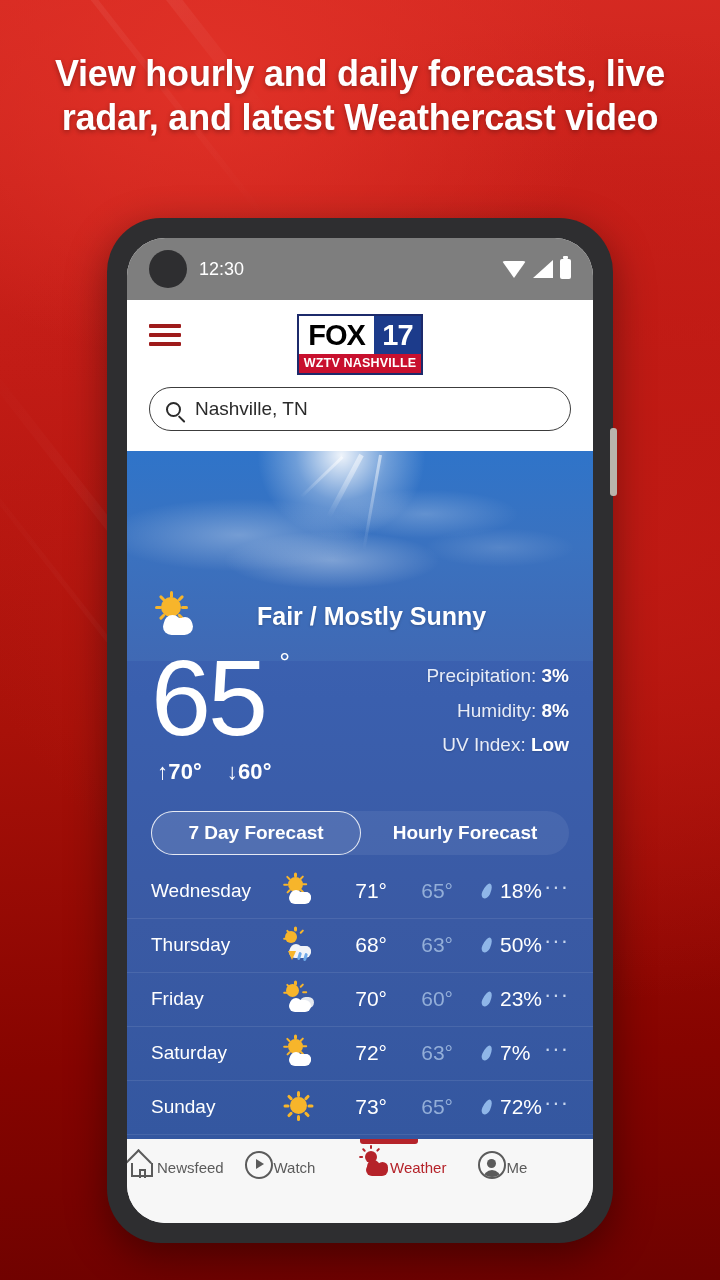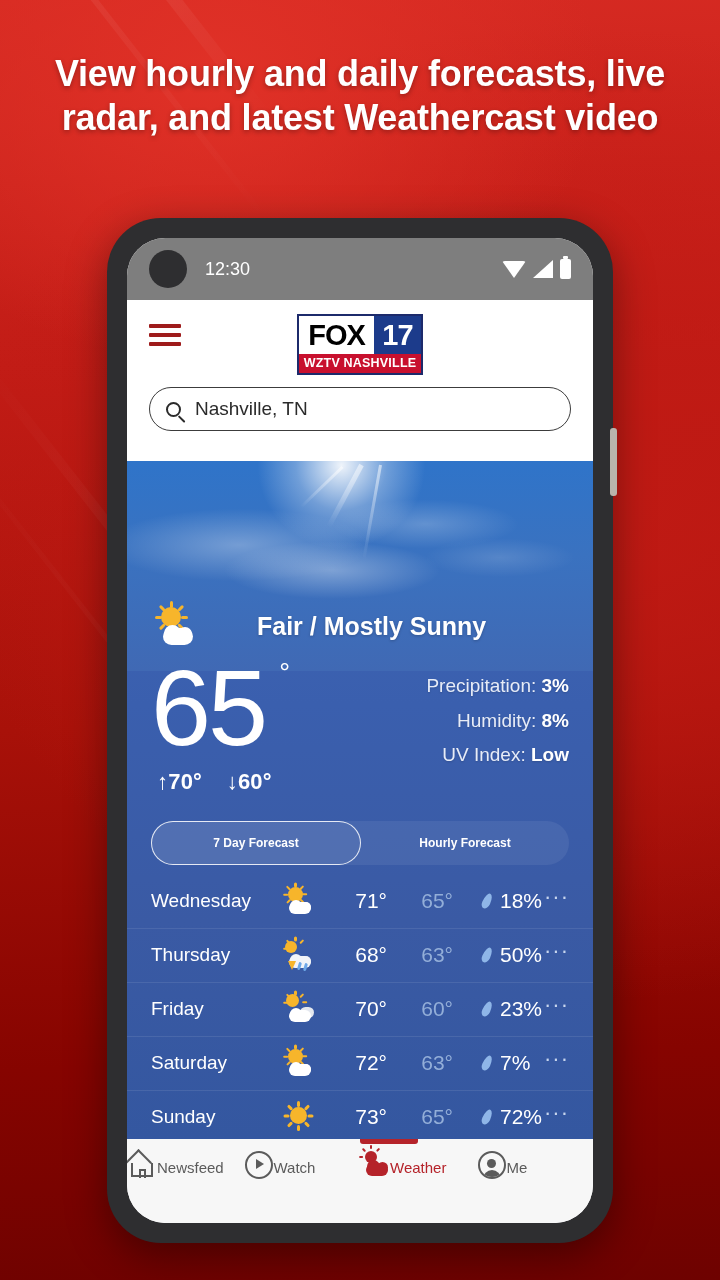--- a/index.html
+++ b/index.html
@@ -75,21 +75,21 @@
     padding:0 22px;
     position:relative;
   }
   .camera-cutout {
     width:38px; height:38px; border-radius:50%;
     background:#2e2e30;
     flex:0 0 38px;
   }
   .status-time {
     color:#ffffff; font-size:18px; font-weight:400;
-    margin-left:18px;
+    margin-left:12px;
   }
   .status-icons {
     margin-left:auto; display:flex; align-items:center; gap:7px;
   }
   .ic-wifi {
     width:0;height:0;
     border-left:12px solid transparent;
     border-right:12px solid transparent;
     border-top:17px solid #fff;
     border-radius:3px;
@@ -104,21 +104,21 @@
     position:relative;
   }
   .ic-battery:before{
     content:"";position:absolute;top:-3px;left:3px;width:5px;height:3px;background:#fff;border-radius:1px;
   }
 
   
   .app-header {
     flex:0 0 auto;
     background:#fff;
-    padding:14px 0 16px 0;
+    padding:14px 0 6px 0;
     position:relative;
   }
   .hamburger {
     position:absolute; left:22px; top:24px;
     width:32px; height:22px;
     display:flex; flex-direction:column; justify-content:space-between;
     cursor:pointer;
   }
   .hamburger span {
     display:block; height:4px; border-radius:1px;
@@ -263,21 +263,21 @@
     position:relative; z-index:2;
     margin:26px 24px 0;
     height:44px;
     border-radius:22px;
     background:rgba(255,255,255,0.07);
     display:flex; align-items:center;
   }
   .tab {
     flex:1; height:44px;
     display:flex; align-items:center; justify-content:center;
-    color:#ffffff; font-size:12px; font-weight:700;
+    color:#ffffff; font-size:19px; font-weight:700;
     border-radius:22px;
     cursor:pointer;
   }
   .tab.active {
     border:1.6px solid rgba(255,255,255,0.85);
     background:rgba(255,255,255,0.06);
   }
 
   
   .forecast { position:relative; z-index:2; margin-top:10px; }

